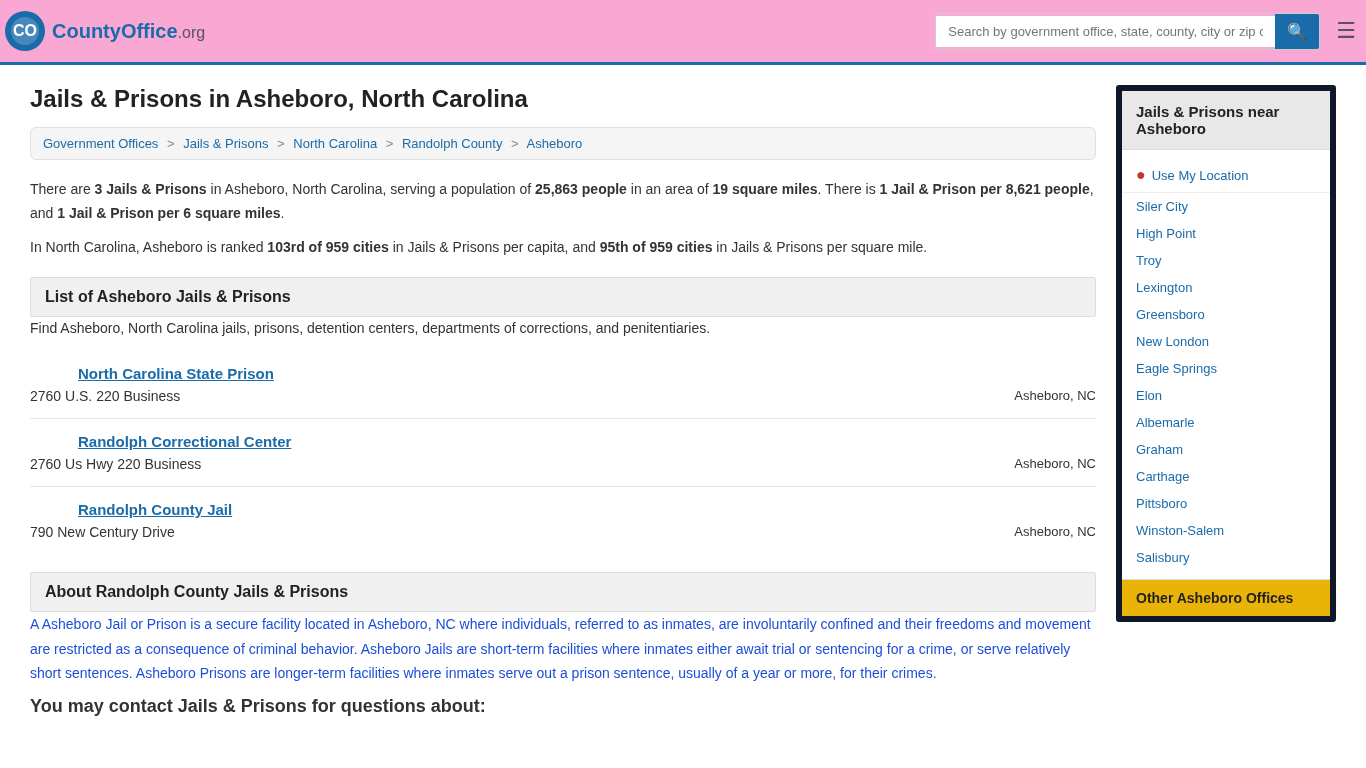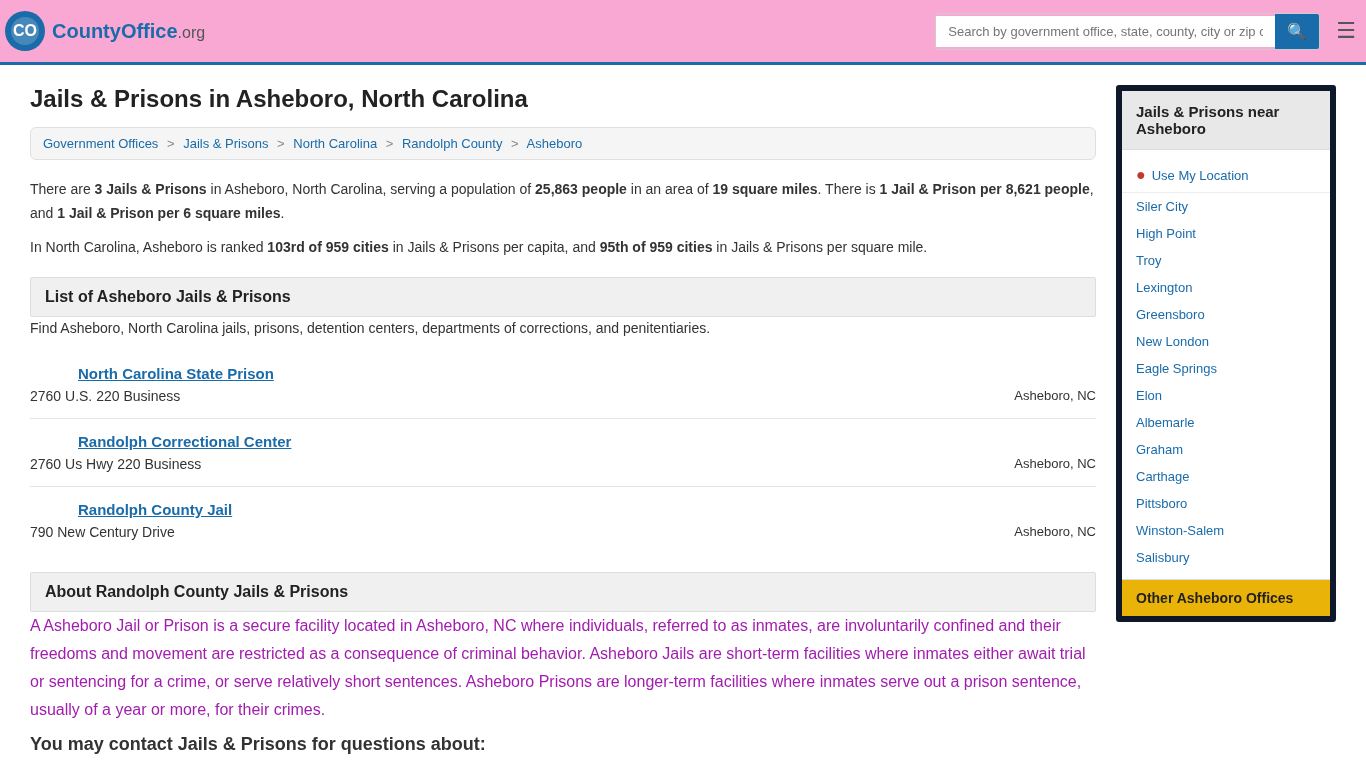--- a/index.html
+++ b/index.html
@@ -140,23 +140,23 @@
     .facility-row {
       display: flex;
       justify-content: space-between;
       align-items: flex-start;
     }
     .facility-address { color: #333; font-size: 14px; margin-top: 2px; }
     .facility-city { color: #333; font-size: 13px; padding-top: 2px; }
 
     
     .about-text {
-      font-size: 16px;
+      font-size: 14px;
       line-height: 1.75;
-      color: #a21caf;
+      color: #1d4ed8;
       margin-bottom: 10px;
     }
     .about-bold {
       font-weight: bold;
       margin-top: 10px;
       font-size: 18px;
     }
 
     
     .sidebar-box {

